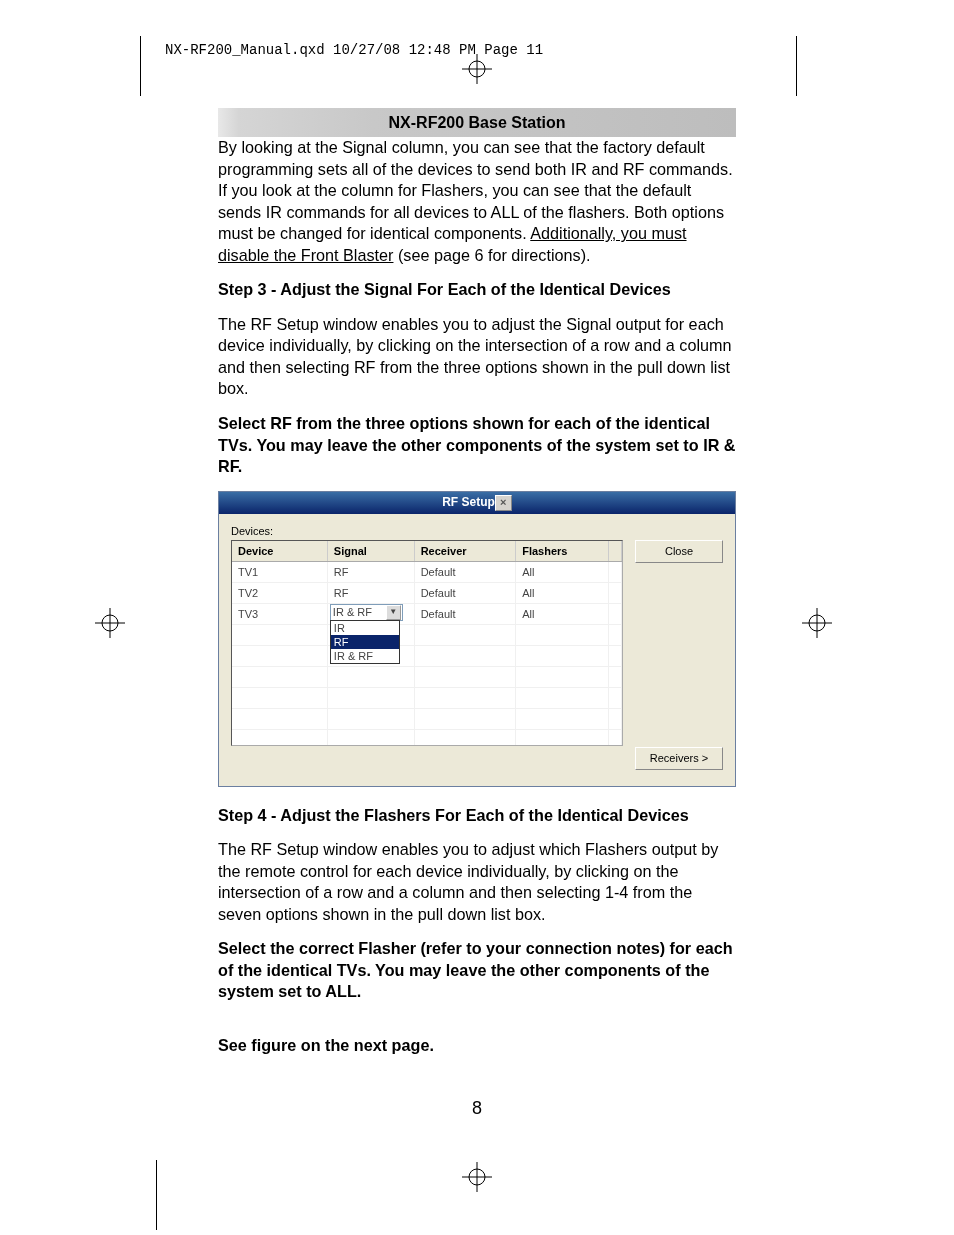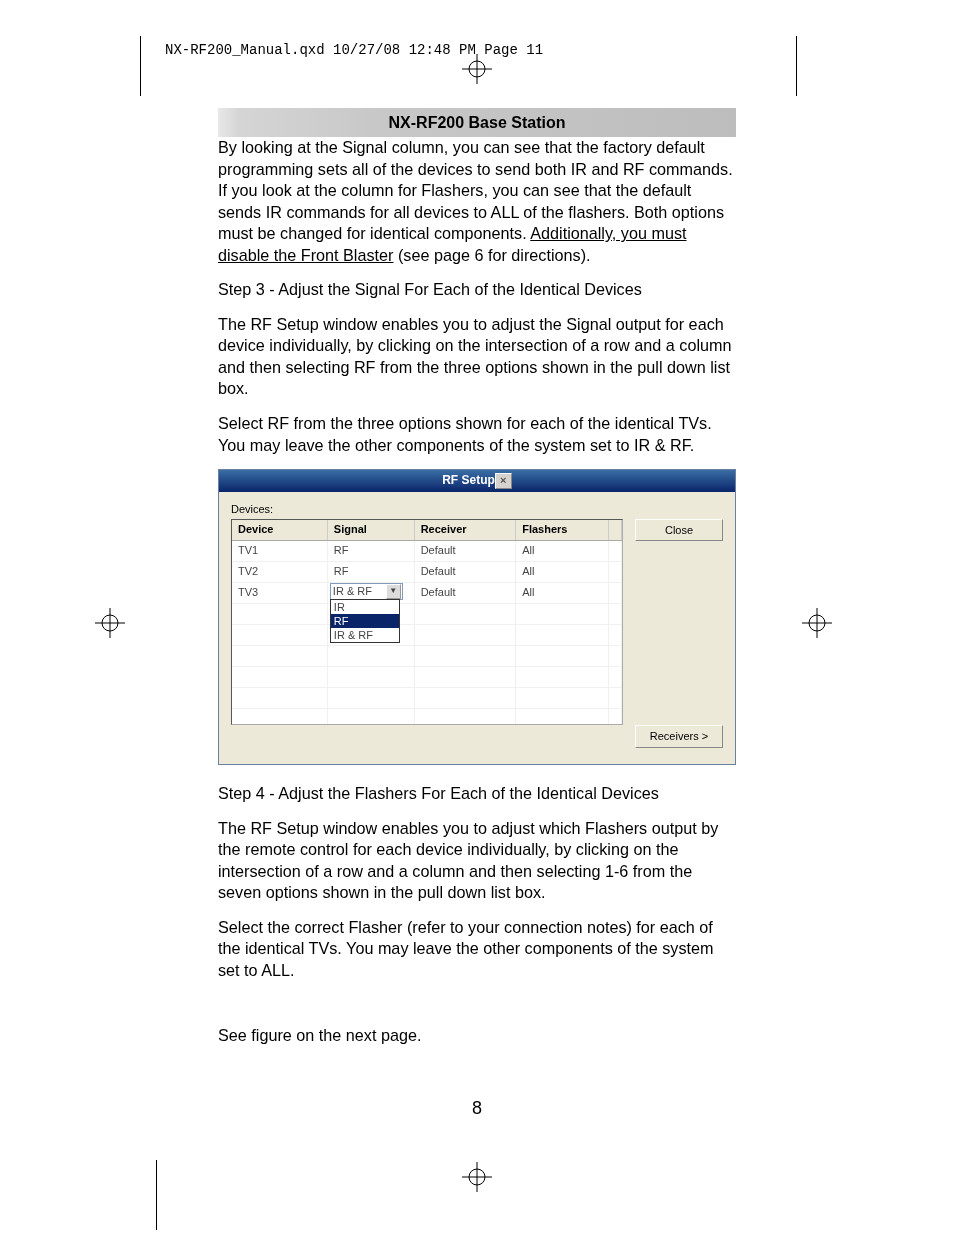--- a/index.html
+++ b/index.html
@@ -84,21 +84,21 @@
     padding: 6px 0 5px 0;
   }
   .body-text {
     font-size: 16.2px;
     line-height: 1.33;
   }
   .body-text p {
     margin: 0 0 13px 0;
   }
   .body-text .bold {
-    font-weight: normal;
+    font-weight: bold;
   }
   .body-text .u {
     text-decoration: underline;
   }
 
   
   .rf-window {
     width: 516px;
     border: 1px solid #6b7fa0;
     margin: 8px 0 18px 0;
@@ -397,21 +397,21 @@
             </div>
             <div class="rf-buttons">
               <div class="rf-btn">Close</div>
               <div class="rf-btn bottom">Receivers &gt;</div>
             </div>
           </div>
         </div>
       </div>
 
       <p class="bold">Step 4 - Adjust the Flashers For Each of the Identical Devices</p>
-      <p>The RF Setup window enables you to adjust which Flashers output by the remote control for each device individually, by clicking on the intersection of a row and a column and then selecting 1-6 from the seven options shown in the pull down list box.</p>
+      <p>The RF Setup window enables you to adjust which Flashers output by the remote control for each device individually, by clicking on the intersection of a row and a column and then selecting 1-4 from the seven options shown in the pull down list box.</p>
       <p class="bold">Select the correct Flasher (refer to your connection notes) for each of the identical TVs. You may leave the other components of the system set to ALL.</p>
 
-      <p class="bold" style="margin-top:44px">See figure on the next page.</p>
+      <p class="bold" style="margin-top:32px">See figure on the next page.</p>
     </div>
   </div>
 
   <div class="page-num">8</div>
 </div>
 
 </body></html>

